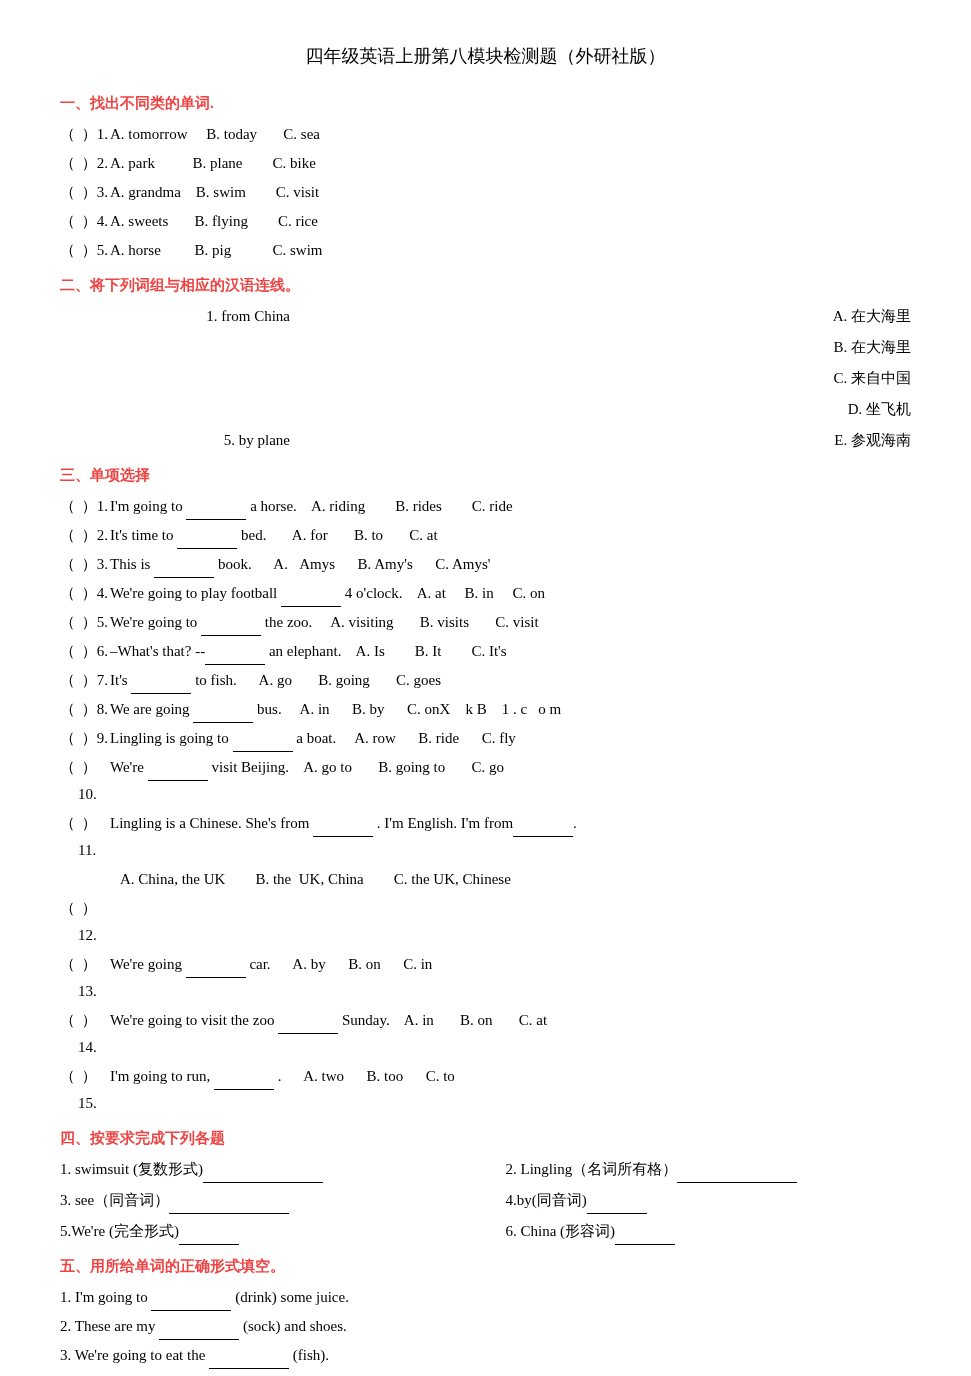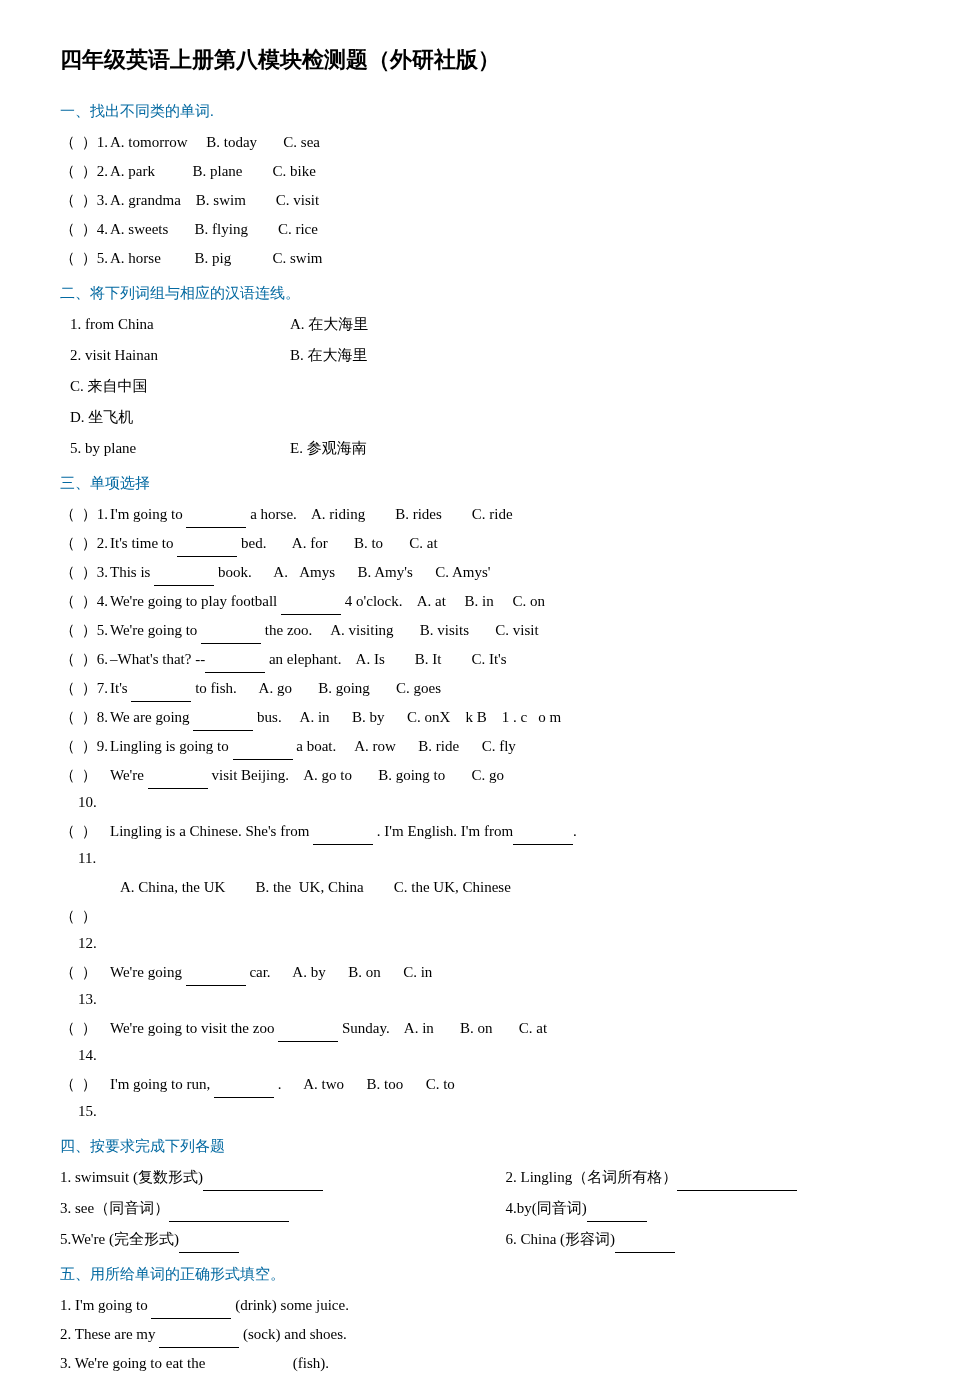--- a/index.html
+++ b/index.html
@@ -7,28 +7,28 @@
       background: #fff;
       font-family: "SimSun", "宋体", serif;
       font-size: 15px;
       color: #000;
       width: 971px;
       min-height: 1376px;
       padding: 40px 60px;
       line-height: 1.8;
     }
     .title {
-      text-align: left;
-      font-size: 22px;
+      text-align: center;
+      font-size: 18px;
+      font-weight: normal;
+      margin-bottom: 18px;
+    }
+    .section-title {
+      color: #ef4444;
       font-weight: bold;
-      margin-bottom: 18px;
-    }
-    .section-title {
-      color: #0369a1;
-      font-weight: normal;
       margin: 8px 0 4px 0;
     }
     .question-row {
       display: flex;
       align-items: baseline;
       margin-bottom: 2px;
     }
     .paren {
       width: 18px;
       display: inline-block;
@@ -60,20 +60,21 @@
       min-width: 120px;
       height: 16px;
       vertical-align: bottom;
     }
     .match-section {
       margin-left: 10px;
     }
     .match-row {
       display: flex;
       margin-bottom: 4px;
+      text-align: right;
     }
     .match-left {
       width: 220px;
     }
     .match-right {
       flex: 1;
     }
     .two-col {
       display: flex;
       gap: 40px;
@@ -116,21 +117,20 @@
   </div>
 </div>
 
 <div class="section-title">二、将下列词组与相应的汉语连线。</div>
 <div class="match-section">
   <div class="match-row">
     <span class="match-left">1. from  China</span>
     <span class="match-right">A. 在大海里</span>
   </div>
   <div class="match-row">
-    <span class="match-left">2. visit Hainan</span>
     <span class="match-right">B. 在大海里</span>
   </div>
   <div class="match-row">
     <span class="match-right">C. 来自中国</span>
   </div>
   <div class="match-row">
     <span class="match-right">D. 坐飞机</span>
   </div>
   <div class="match-row">
     <span class="match-left">5. by plane</span>

